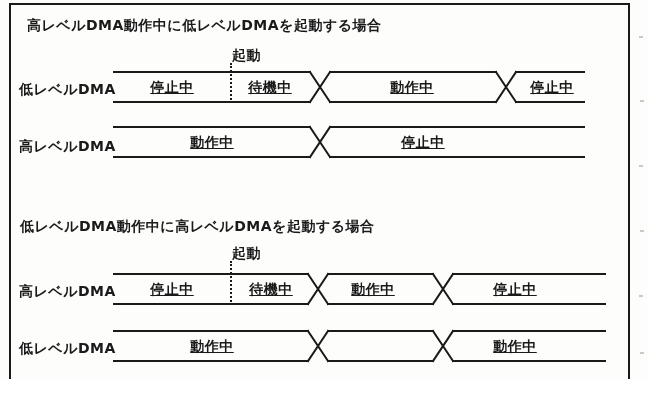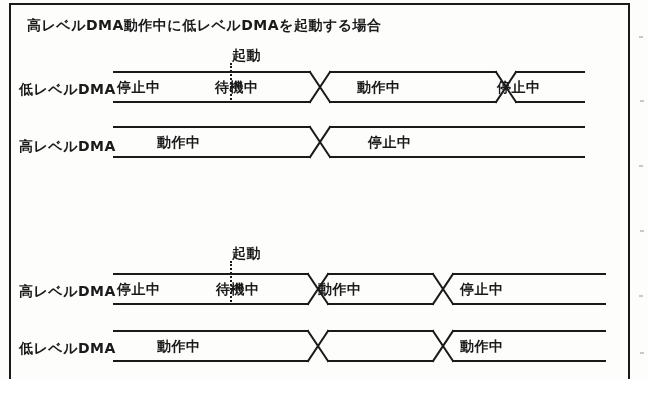--- a/index.html
+++ b/index.html
@@ -34,20 +34,22 @@
     color:var(--ink);
     font-size:14px;
     font-weight:600;
     letter-spacing:0.5px;
     white-space:nowrap;
     line-height:16px;
   }
   .title{left:27px;}
   .state{
     width:110px;
+    text-align:center;
+    text-decoration:underline;
   }
   .trigger{
     width:60px;
     text-align:right;
   }
   .dash{
     position:absolute;
     width:0;
     border-left:2px dotted var(--ink);
   }
@@ -93,20 +95,21 @@
   <div class="txt" style="left:19px;top:81px;">低レベルDMA</div>
   <div class="txt state" style="left:117px;top:79px;">停止中</div>
   <div class="txt state" style="left:215px;top:79px;">待機中</div>
   <div class="txt state" style="left:357px;top:79px;">動作中</div>
   <div class="txt state" style="left:497px;top:79px;">停止中</div>
 
   <div class="txt" style="left:19px;top:138px;">高レベルDMA</div>
   <div class="txt state" style="left:157px;top:134px;">動作中</div>
   <div class="txt state" style="left:368px;top:134px;">停止中</div>
 
+  <div class="txt title" style="left:20px;top:218px;">低レベルDMA動作中に高レベルDMAを起動する場合</div>
 
   <div class="txt trigger" style="left:201px;top:245px;">起動</div>
   <div class="dash" style="left:230px;top:261px;height:44px;"></div>
 
   <div class="txt" style="left:19px;top:283px;">高レベルDMA</div>
   <div class="txt state" style="left:117px;top:281px;">停止中</div>
   <div class="txt state" style="left:216px;top:281px;">待機中</div>
   <div class="txt state" style="left:318px;top:281px;">動作中</div>
   <div class="txt state" style="left:460px;top:281px;">停止中</div>
 

